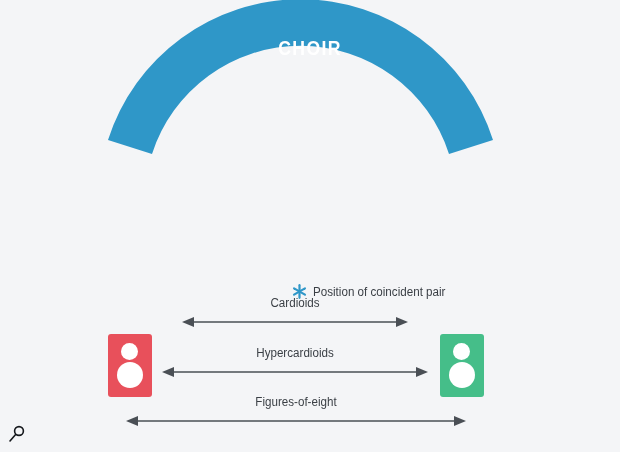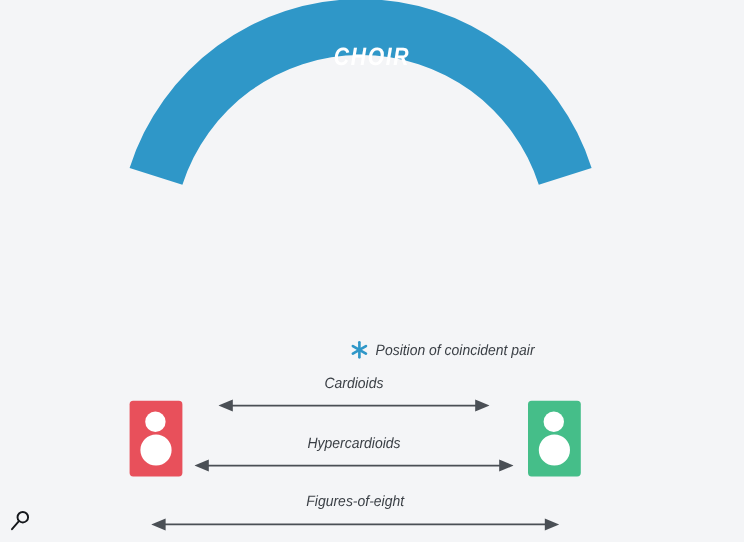--- a/index.html
+++ b/index.html
@@ -12,21 +12,20 @@
     height: 452px;
     background: #f4f5f7;
     font-family: "Liberation Sans", sans-serif;
     overflow: hidden;
   }
   #canvas {
     position: relative;
     width: 560px;
     height: 452px;
     background: #f4f5f7;
-    font-style: italic;
   }
 
   
   #choir-arc {
     position: absolute;
     left: 0;
     top: 0;
     width: 620px;
     height: 175px;
   }
@@ -97,21 +96,20 @@
     left: 9px;
     top: 28px;
   }
   #mic-left  { left: 108px; background: #e8505b; }
   #mic-right { left: 440px; background: #45be89; }
 
   
   .dim {
     position: absolute;
     height: 34px;
-    margin-top: 16px;
   }
   .dim .dim-label {
     position: absolute;
     left: 0;
     top: 0;
     width: 100%;
     text-align: center;
     color: #3a3f45;
     font-size: 12.5px;
     line-height: 15px;

